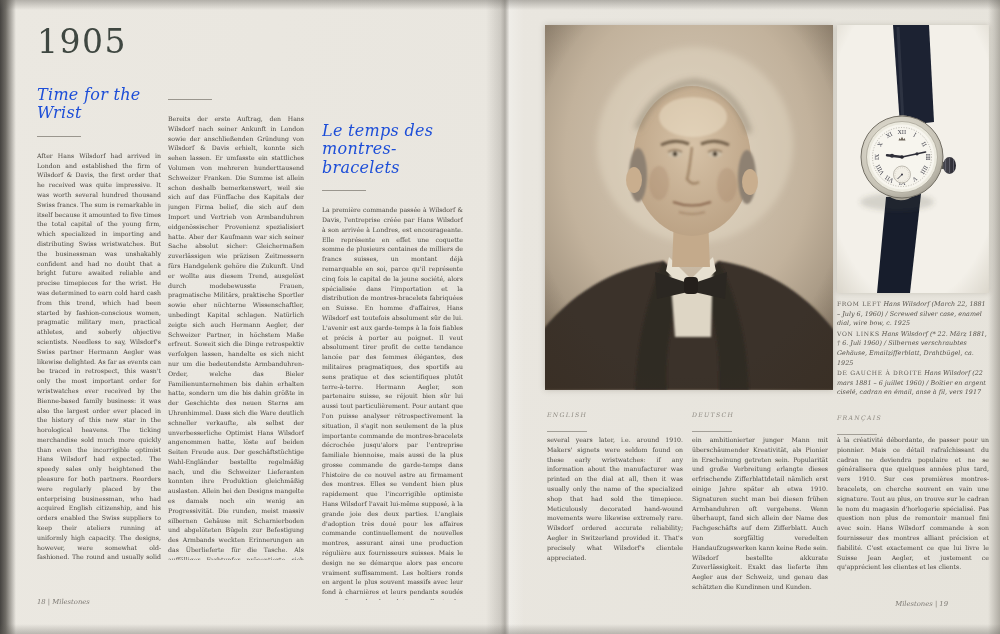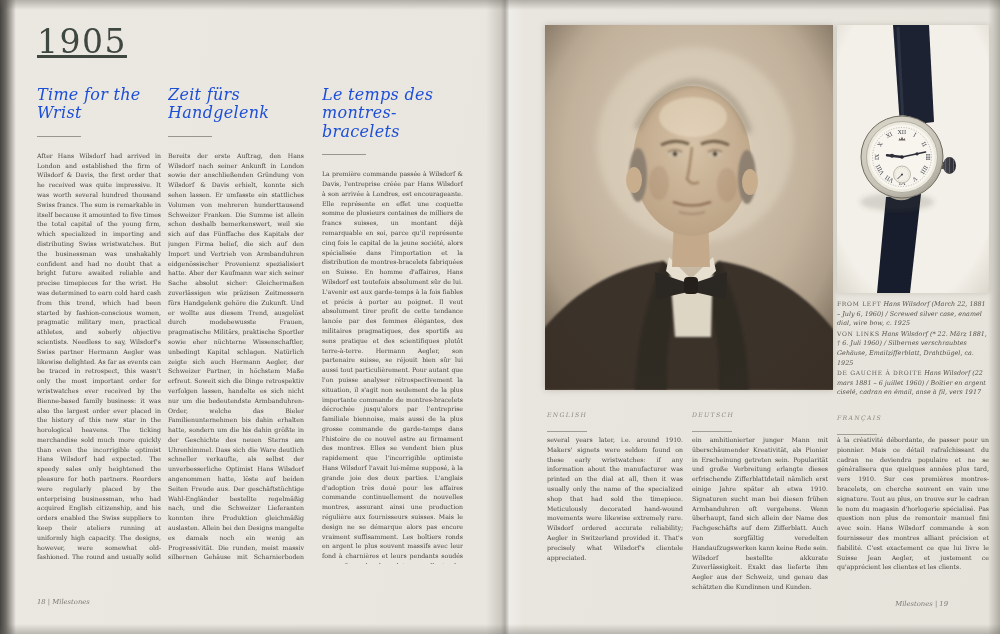--- a/index.html
+++ b/index.html
@@ -15,26 +15,26 @@
             background:linear-gradient(180deg,rgba(95,92,86,.40) 0%,rgba(233,230,223,0) 100%);}
   .edge-bottom{position:absolute;left:0;bottom:0;width:100%;height:10px;
                background:linear-gradient(0deg,rgba(95,92,86,.35) 0%,rgba(233,230,223,0) 100%);}
   .gutter{position:absolute;left:486px;top:0;width:38px;height:100%;
           background:linear-gradient(90deg,rgba(60,55,48,0) 0%,rgba(60,55,48,.16) 38%,rgba(45,40,34,.30) 50%,rgba(255,255,255,.28) 62%,rgba(60,55,48,0) 100%);}
 
   .page{position:absolute;top:0;height:634px;}
   .page-left{left:16px;width:470px;}
   .page-right{left:524px;width:476px;}
 
-  .year{position:absolute;left:21px;top:22px;font-size:33px;color:#3f4741;letter-spacing:1.5px;text-decoration:underline;}
+  .year{position:absolute;left:21px;top:22px;font-size:33px;color:#3f4741;letter-spacing:1.5px;}
 
   .col{position:absolute;top:86px;overflow:hidden;}
   .col-en{left:21px;width:124px;height:474px;}
   .col-de{left:152px;width:136px;height:474px;}
-  .col-fr{left:306px;width:141px;height:478px;}
+  .col-fr{left:306px;width:141px;height:478px;margin-top:36px;}
   .col h2{margin:0;font-weight:400;font-style:italic;font-size:16px;line-height:1.15;
           color:#1d4ed8;letter-spacing:.3px;}
   .rule{width:44px;border:0;border-top:1px solid #9a968e;margin:13px 0 14px 0;}
   .body-text{margin:0;font-size:6.2px;line-height:9.8px;text-align:justify;color:#46423b;}
 
   .footer{position:absolute;font-size:6.8px;font-style:italic;color:#7c7872;}
   .footer-left{left:21px;top:598px;text-align:right;}
   .footer-right{right:52px;top:600px;}
 
   .portrait{position:absolute;left:21px;top:25px;width:288px;height:365px;
@@ -66,21 +66,20 @@
   <div class="page page-left">
     <div class="year">1905</div>
 
     <div class="col col-en">
       <h2>Time for the Wrist</h2>
       <div class="rule"></div>
       <p class="body-text">After Hans Wilsdorf had arrived in London and established the firm of Wilsdorf &amp; Davis, the first order that he received was quite impressive. It was worth several hundred thousand Swiss francs. The sum is remarkable in itself because it amounted to five times the total capital of the young firm, which specialized in importing and distributing Swiss wristwatches. But the businessman was unshakably confident and had no doubt that a bright future awaited reliable and precise timepieces for the wrist. He was determined to earn cold hard cash from this trend, which had been started by fashion-conscious women, pragmatic military men, practical athletes, and soberly objective scientists. Needless to say, Wilsdorf's Swiss partner Hermann Aegler was likewise delighted. As far as events can be traced in retrospect, this wasn't only the most important order for wristwatches ever received by the Bienne-based family business: it was also the largest order ever placed in the history of this new star in the horological heavens. The ticking merchandise sold much more quickly than even the incorrigible optimist Hans Wilsdorf had expected. The speedy sales only heightened the pleasure for both partners. Reorders were regularly placed by the enterprising businessman, who had acquired English citizenship, and his orders enabled the Swiss suppliers to keep their ateliers running at uniformly high capacity. The designs, however, were somewhat old-fashioned. The round and usually solid silver cases with hinged backs and soldered bows to accommodate the wristbands recalled the look of traditional pocket watches. An eye-catching red "12" was added to the conventionally white enamel dial. Here too, the ambitious young Hans Wilsdorf demonstrated his exuberant creativity. This refreshingly colorful detail on the dial first attained widespread popularity</p>
     </div>
 
     <div class="col col-de">
-      <h2>Zeit fürs Handgelenk</h2>
       <div class="rule"></div>
       <p class="body-text">Bereits der erste Auftrag, den Hans Wilsdorf nach seiner Ankunft in London sowie der anschließenden Gründung von Wilsdorf &amp; Davis erhielt, konnte sich sehen lassen. Er umfasste ein stattliches Volumen von mehreren hunderttausend Schweizer Franken. Die Summe ist allein schon deshalb bemerkenswert, weil sie sich auf das Fünffache des Kapitals der jungen Firma belief, die sich auf den Import und Vertrieb von Armbanduhren eidgenössischer Provenienz spezialisiert hatte. Aber der Kaufmann war sich seiner Sache absolut sicher: Gleichermaßen zuverlässigen wie präzisen Zeitmessern fürs Handgelenk gehöre die Zukunft. Und er wollte aus diesem Trend, ausgelöst durch modebewusste Frauen, pragmatische Militärs, praktische Sportler sowie eher nüchterne Wissenschaftler, unbedingt Kapital schlagen. Natürlich zeigte sich auch Hermann Aegler, der Schweizer Partner, in höchstem Maße erfreut. Soweit sich die Dinge retrospektiv verfolgen lassen, handelte es sich nicht nur um die bedeutendste Armbanduhren-Order, welche das Bieler Familienunternehmen bis dahin erhalten hatte, sondern um die bis dahin größte in der Geschichte des neuen Sterns am Uhrenhimmel. Dass sich die Ware deutlich schneller verkaufte, als selbst der unverbesserliche Optimist Hans Wilsdorf angenommen hatte, löste auf beiden Seiten Freude aus. Der geschäftstüchtige Wahl-Engländer bestellte regelmäßig nach, und die Schweizer Lieferanten konnten ihre Produktion gleichmäßig auslasten. Allein bei den Designs mangelte es damals noch ein wenig an Progressivität. Die runden, meist massiv silbernen Gehäuse mit Scharnierboden und abgelöteten Bügeln zur Befestigung des Armbands weckten Erinnerungen an das Überlieferte für die Tasche. Als auffälliger Farbtupfer präsentierte sich eine rote „12“ auf dem traditionell weißen Emailzifferblatt. Auch hier konnte Hans Wilsdorf,</p>
     </div>
 
     <div class="col col-fr">
       <h2>Le temps des montres-bracelets</h2>
       <div class="rule"></div>
       <p class="body-text">La première commande passée à Wilsdorf &amp; Davis, l'entreprise créée par Hans Wilsdorf à son arrivée à Londres, est encourageante. Elle représente en effet une coquette somme de plusieurs centaines de milliers de francs suisses, un montant déjà remarquable en soi, parce qu'il représente cinq fois le capital de la jeune société, alors spécialisée dans l'importation et la distribution de montres-bracelets fabriquées en Suisse. En homme d'affaires, Hans Wilsdorf est toutefois absolument sûr de lui. L'avenir est aux garde-temps à la fois fiables et précis à porter au poignet. Il veut absolument tirer profit de cette tendance lancée par des femmes élégantes, des militaires pragmatiques, des sportifs au sens pratique et des scientifiques plutôt terre-à-terre. Hermann Aegler, son partenaire suisse, se réjouit bien sûr lui aussi tout particulièrement. Pour autant que l'on puisse analyser rétrospectivement la situation, il s'agit non seulement de la plus importante commande de montres-bracelets décrochée jusqu'alors par l'entreprise familiale biennoise, mais aussi de la plus grosse commande de garde-temps dans l'histoire de ce nouvel astre au firmament des montres. Elles se vendent bien plus rapidement que l'incorrigible optimiste Hans Wilsdorf l'avait lui-même supposé, à la grande joie des deux parties. L'anglais d'adoption très doué pour les affaires commande continuellement de nouvelles montres, assurant ainsi une production régulière aux fournisseurs suisses. Mais le design ne se démarque alors pas encore vraiment suffisamment. Les boîtiers ronds en argent le plus souvent massifs avec leur fond à charnières et leurs pendants soudés pour fixer le bracelet rappellent des éléments traditionnels hérités des montres de poche. Note de couleur remarquable, le chiffre « 12 » apparaît en rouge sur le traditionnel cadran blanc en émail. Cette touche d'originalité aurait pu valoir à Hans Wilsdorf, jeune homme</p>
     </div>
 

